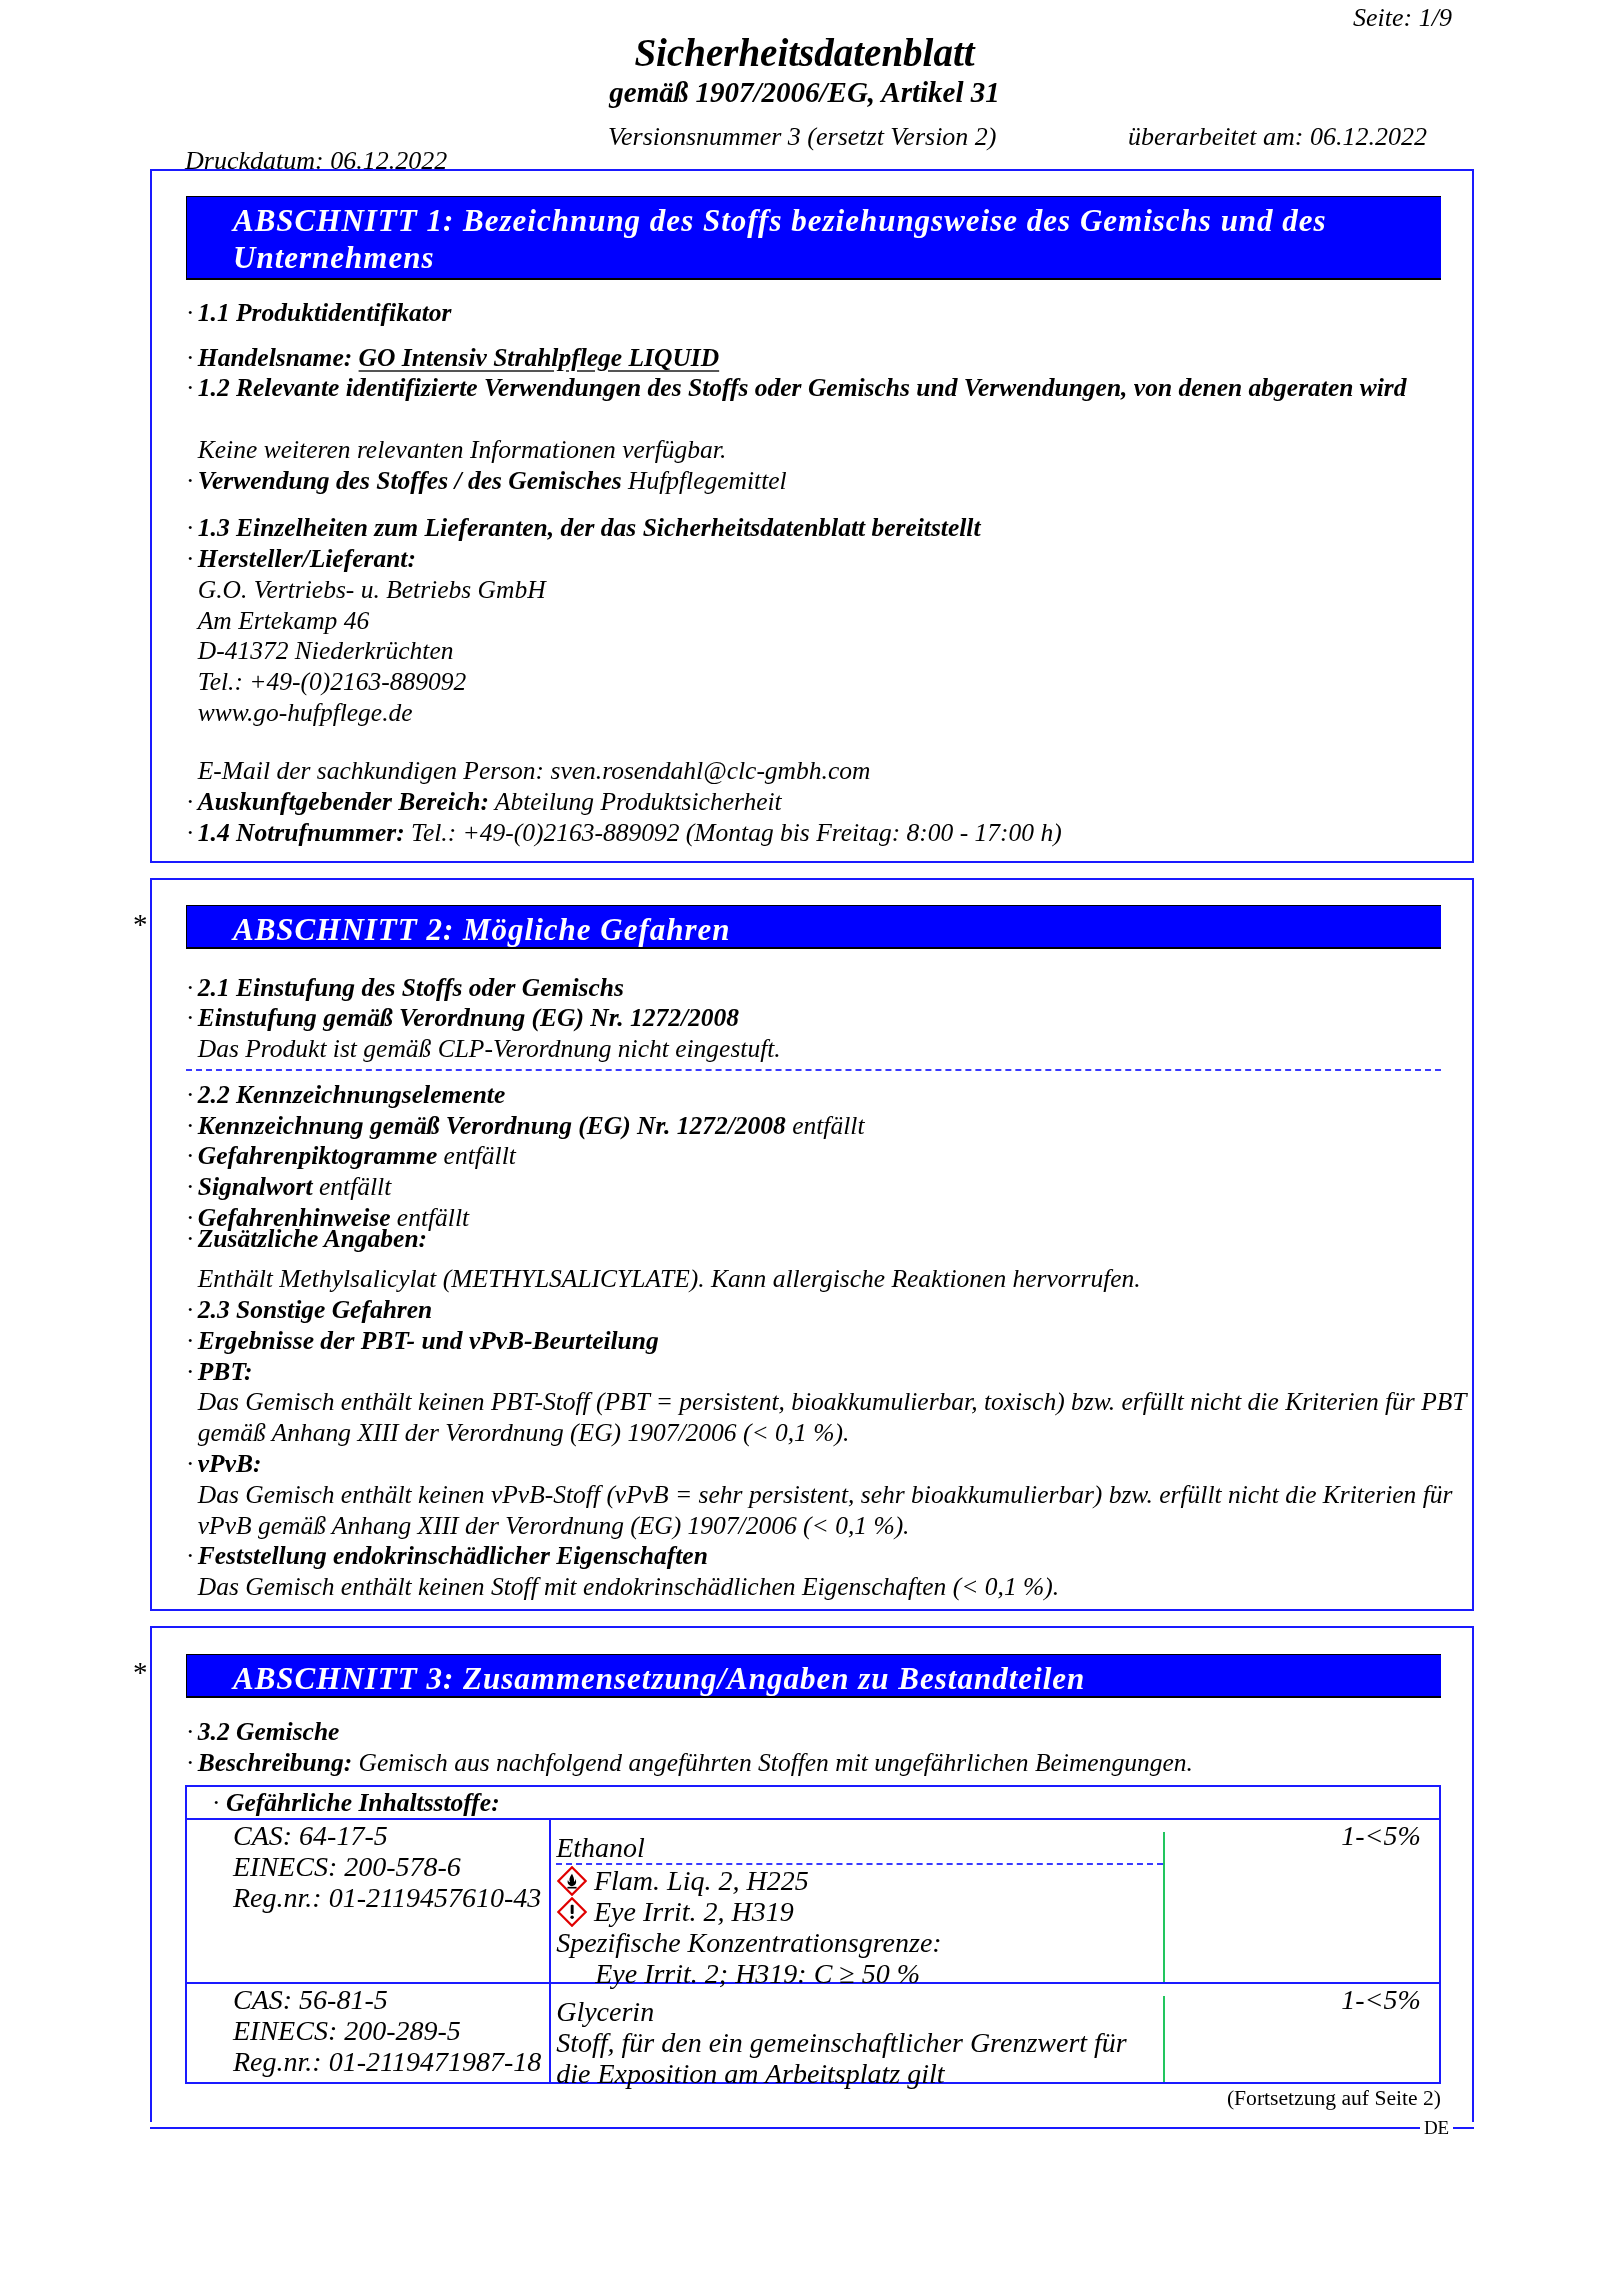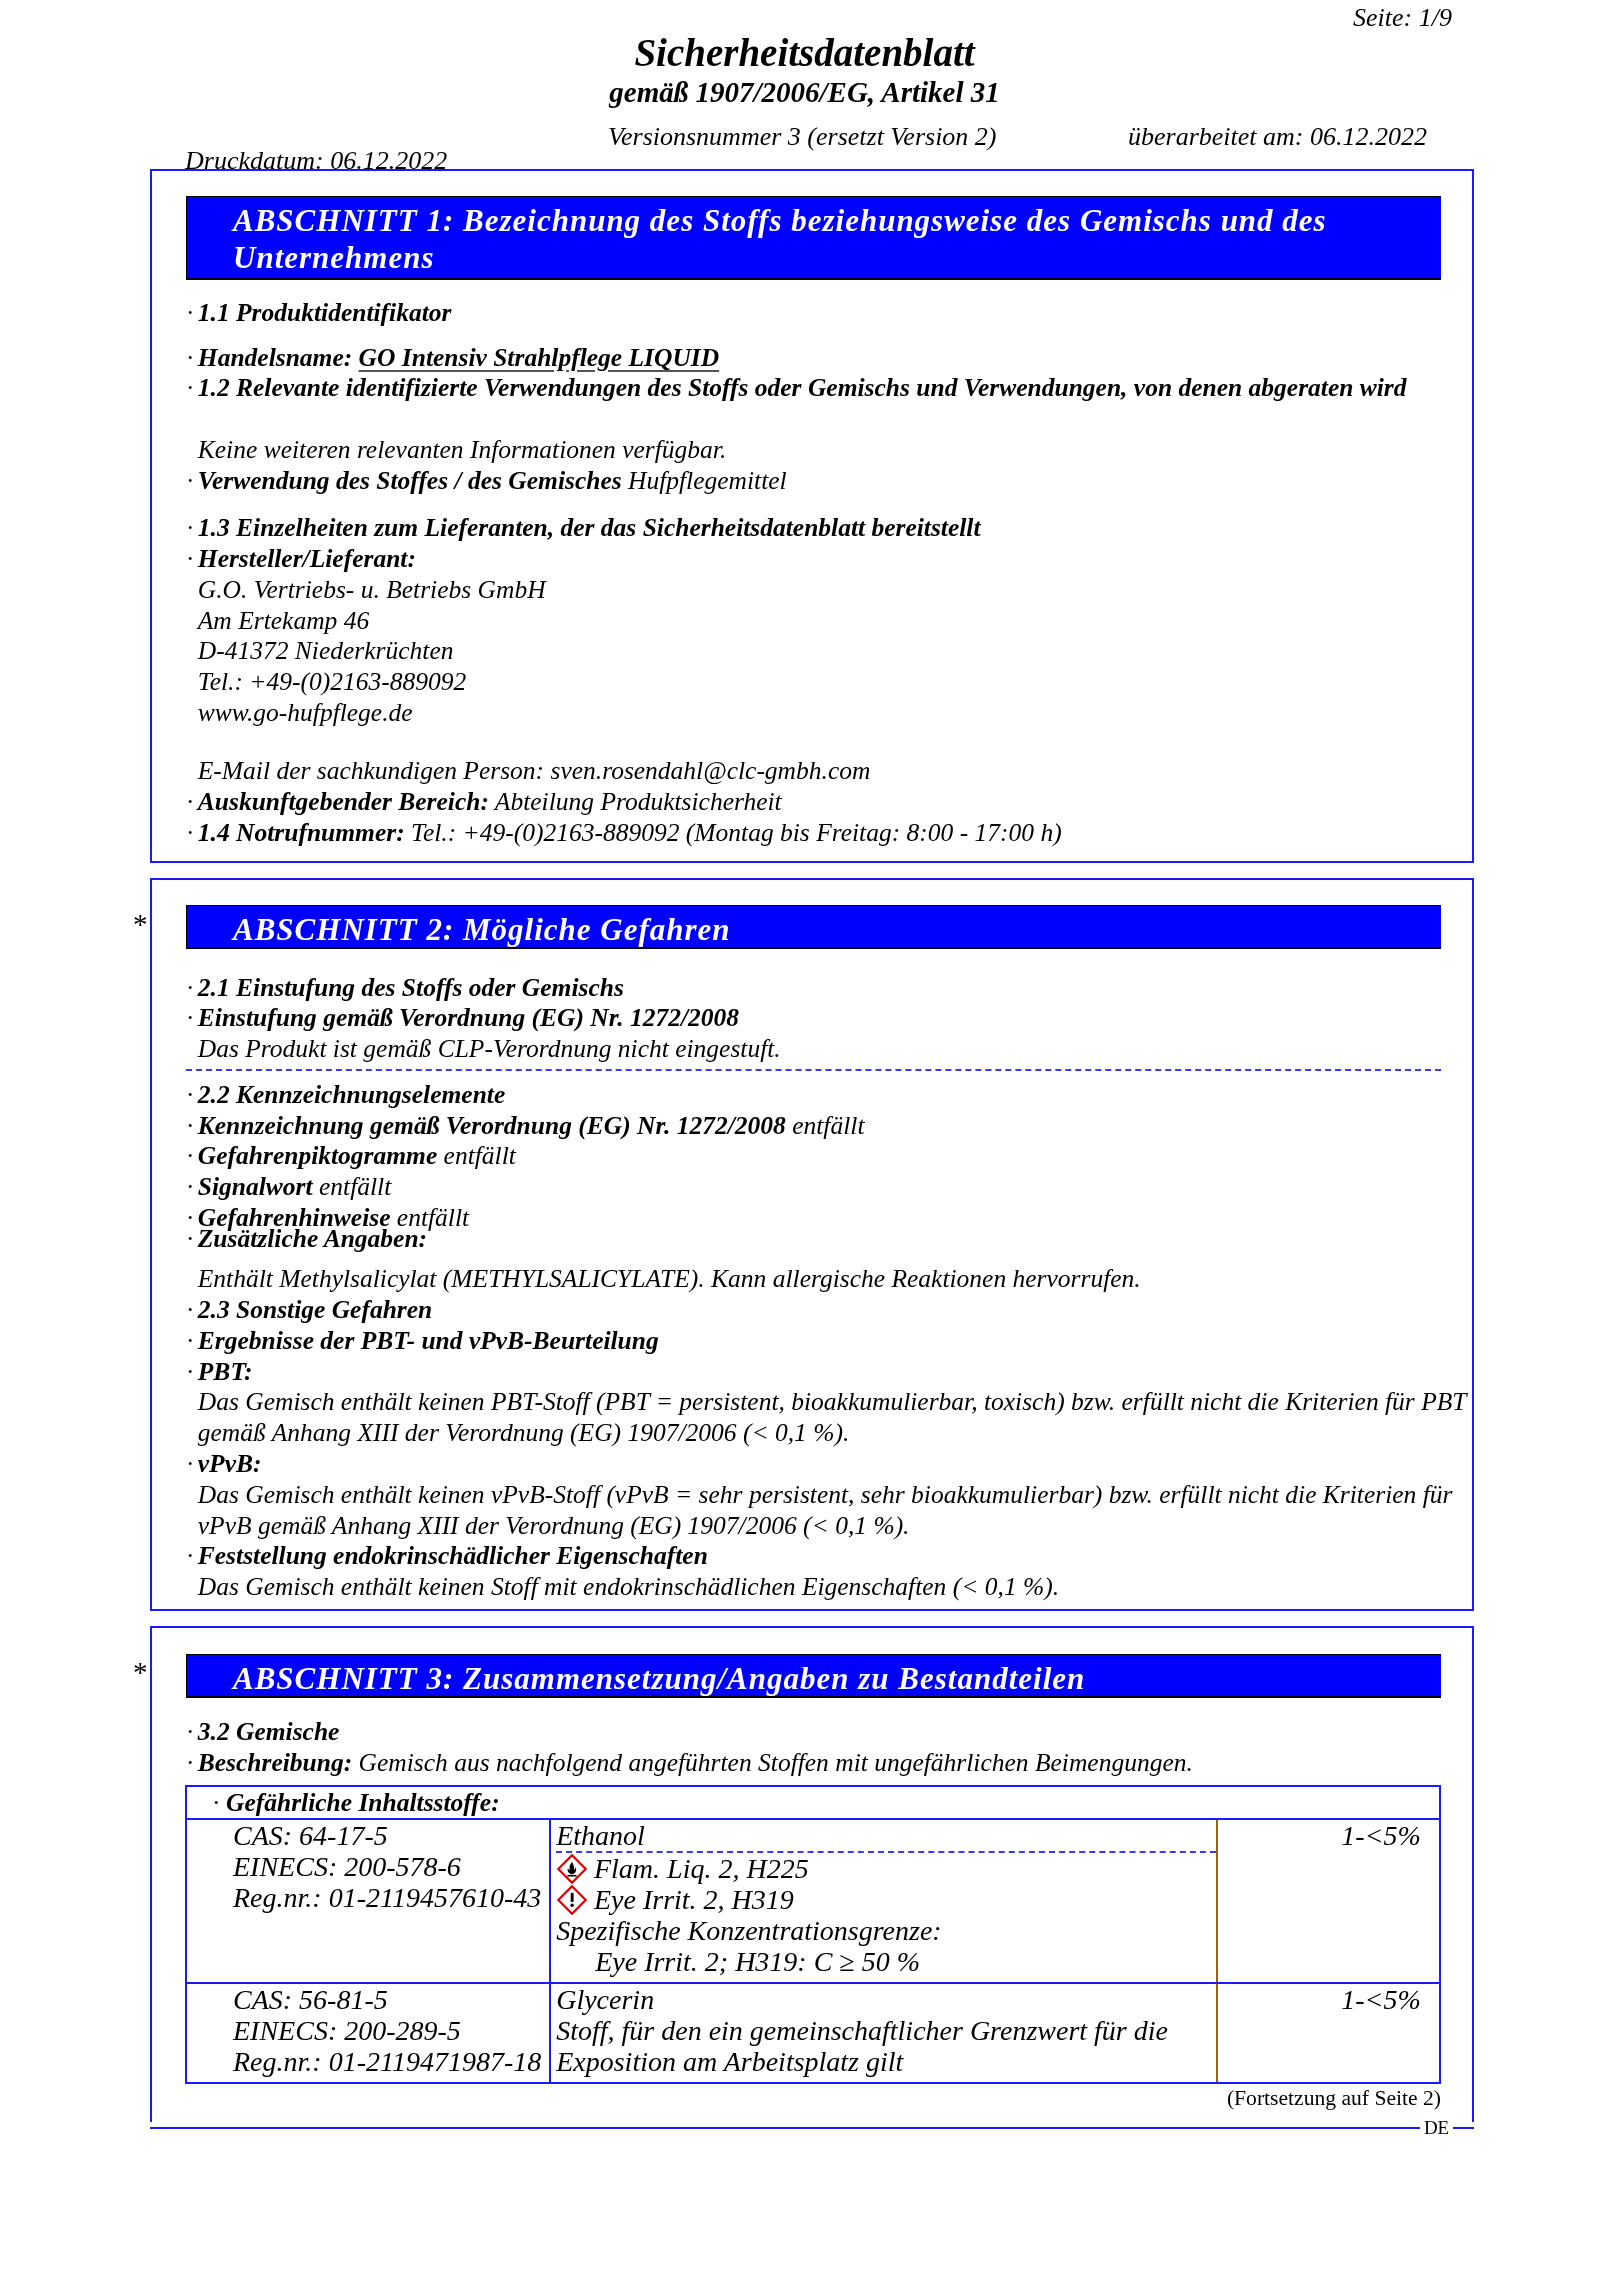--- a/index.html
+++ b/index.html
@@ -48,21 +48,21 @@
     
     .ingredients-table {
       position: absolute; left: 33px; width: 1256px;
       border: 2px solid #1a1aff; border-top-width: 2.6px;
     }
     .tbl-head { height: 33px; font-size: 25.5px; padding-left: 0; line-height: 31px; font-weight: bold; border-bottom: 2.6px solid #1a1aff; }
     .tbl-row { display: flex; border-bottom: 2.6px solid #1a1aff; }
     .tbl-row:last-child { border-bottom: none; }
     .cell { font-size: 28px; line-height: 31px; }
     .c-ids { width: 364px; border-right: 2px solid #1a1aff; padding-left: 46px; }
-    .c-name { width: 667px; border-right: 2px solid #a16207; padding-left: 5.2px; }
+    .c-name { width: 614px; border-right: 2px solid #22c55e; padding-left: 5.2px; margin-top: 12px; }
     .c-conc { flex: 1; text-align: right; padding-right: 18.3px; }
     .name-top { border-bottom: 2px dashed #3a3aff; }
     .hz-line { display: flex; align-items: center; }
     .ghs { width: 30px; height: 30px; margin: 0 6.5px 0 1.3px; flex: none; }
     .sub-indent { padding-left: 39px; }
 
     .continuation { font-style: normal; font-size: 21.6px; }
     .footer-de {
       position: absolute; left: 1420px; top: 2117px; font-style: normal; font-size: 19px;
       background: #fff; padding: 0 3.9px;

